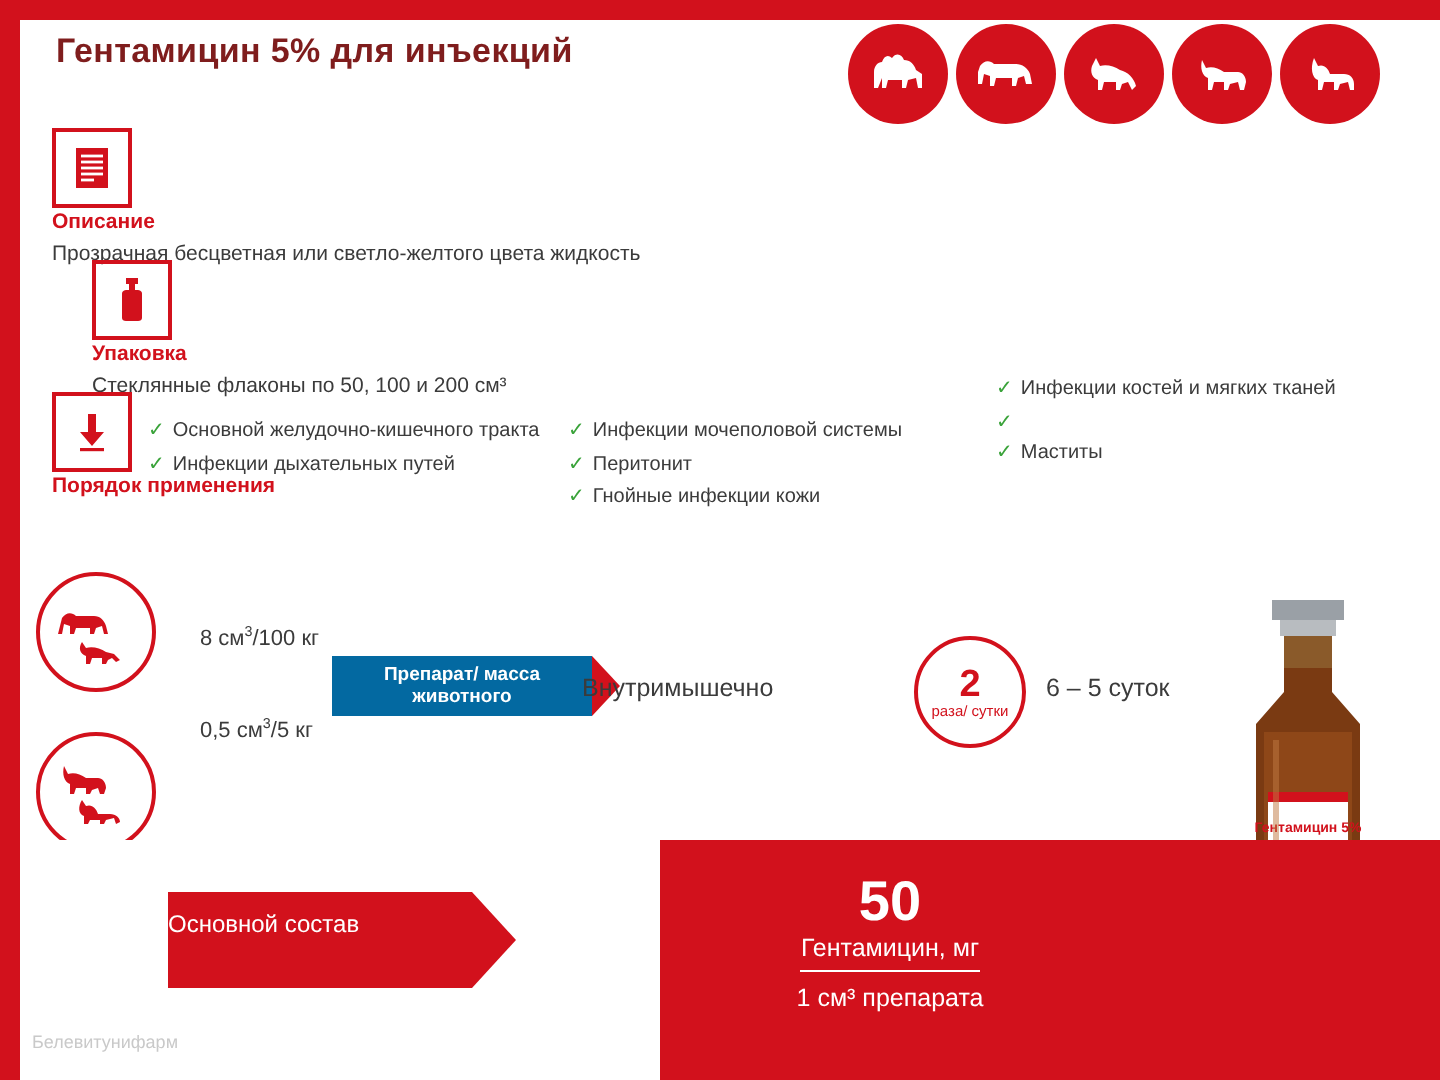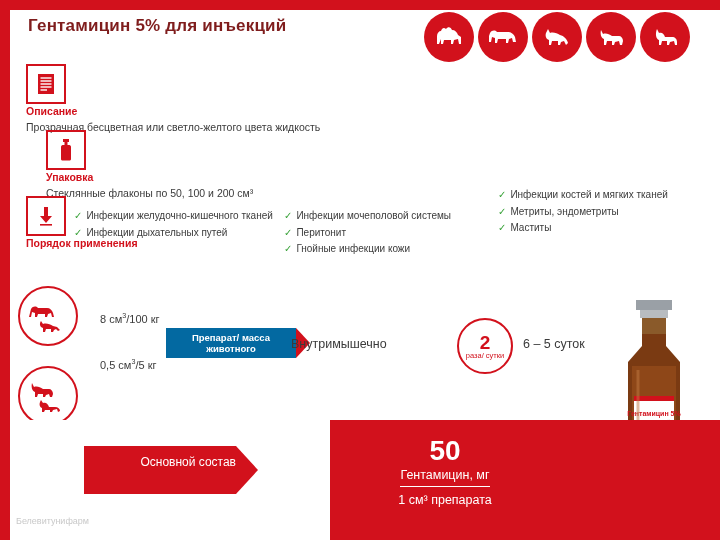--- a/index.html
+++ b/index.html
@@ -85,21 +85,21 @@
   
   .compbox{
     position:absolute;left:84px;top:446px;width:152px;height:48px;background:#d2111c;
   }
   .compbox:after{
     content:"";position:absolute;right:-22px;top:0;
     border-top:24px solid transparent;border-bottom:24px solid transparent;
     border-left:22px solid #d2111c;
   }
   .comptxt{
-    color:#fff;font-size:12px;text-align:right;line-height:1.3;padding-top:9px;
+    color:#fff;font-size:12px;text-align:left;line-height:1.3;padding-top:9px;
   }
   .dose50{
     position:absolute;left:330px;top:436px;width:230px;text-align:center;color:#fff;
   }
   .dose50 .num{font-size:28px;font-weight:bold;line-height:1.05;}
   .dose50 .l1{font-size:12.5px;padding-bottom:4px;border-bottom:1.5px solid #fff;display:inline-block;margin-top:2px;}
   .dose50 .l2{font-size:12.5px;margin-top:6px;}
 
   .logo{position:absolute;left:16px;top:516px;font-size:9px;color:#c9c9c9;}
   sup{font-size:0.65em;vertical-align:super;}
@@ -183,21 +183,21 @@
         </svg>
     </div>
     <div class="btext">
       <div class="bhead">Порядок применения</div>
     </div>
   </div>
 
   <div class="indic" style="left:74px;top:209px;width:200px;">
     <div class="row">
         <span class="chk">✓</span>
-        <span>Инфекции желудочно-кишечного тканей</span>
+        <span>Основной желудочно-кишечного тракта</span>
       </div>
     <div class="row">
         <span class="chk">✓</span>
         <span>Инфекции дыхательных путей</span>
       </div>
   </div>
 
   <div class="indic" style="left:284px;top:209px;width:200px;">
     <div class="row">
         <span class="chk">✓</span>
@@ -213,21 +213,20 @@
       </div>
   </div>
 
   <div class="indic" style="left:498px;top:188px;width:200px;">
     <div class="row">
         <span class="chk">✓</span>
         <span>Инфекции костей и мягких тканей</span>
       </div>
     <div class="row">
         <span class="chk">✓</span>
-        <span>Метриты, эндометриты</span>
       </div>
     <div class="row">
         <span class="chk">✓</span>
         <span>Маститы</span>
       </div>
   </div>
 
   <div class="dosebox">
     <div class="dcircle">
       <svg width="42" height="34" viewBox="0 0 42 34">

